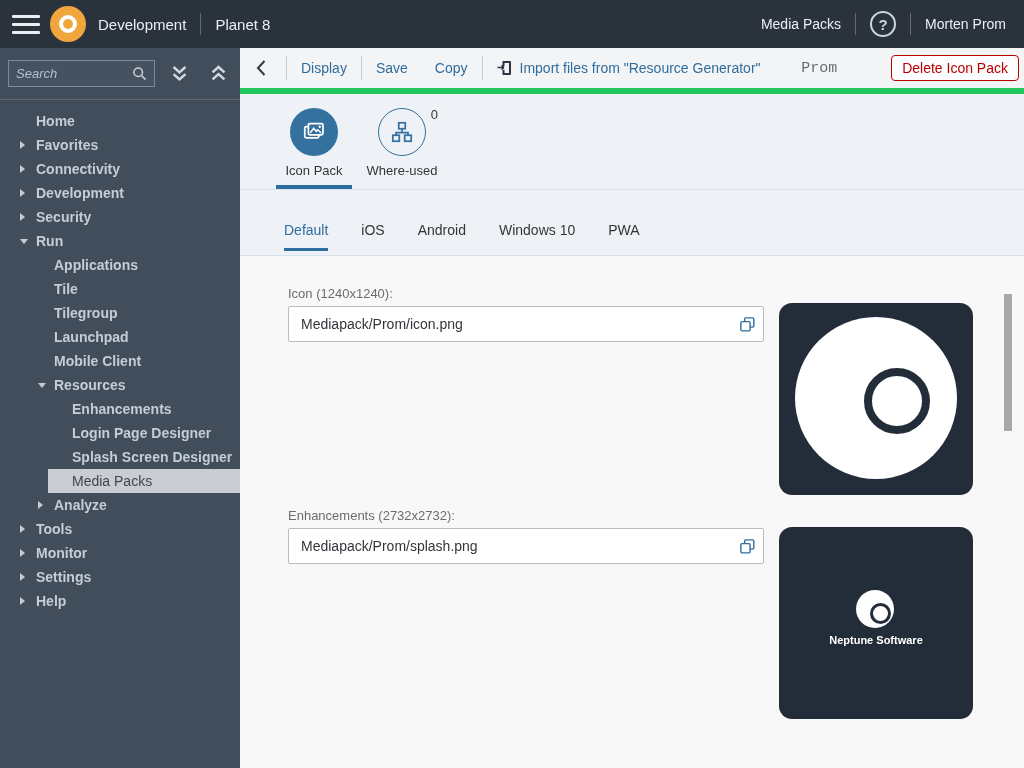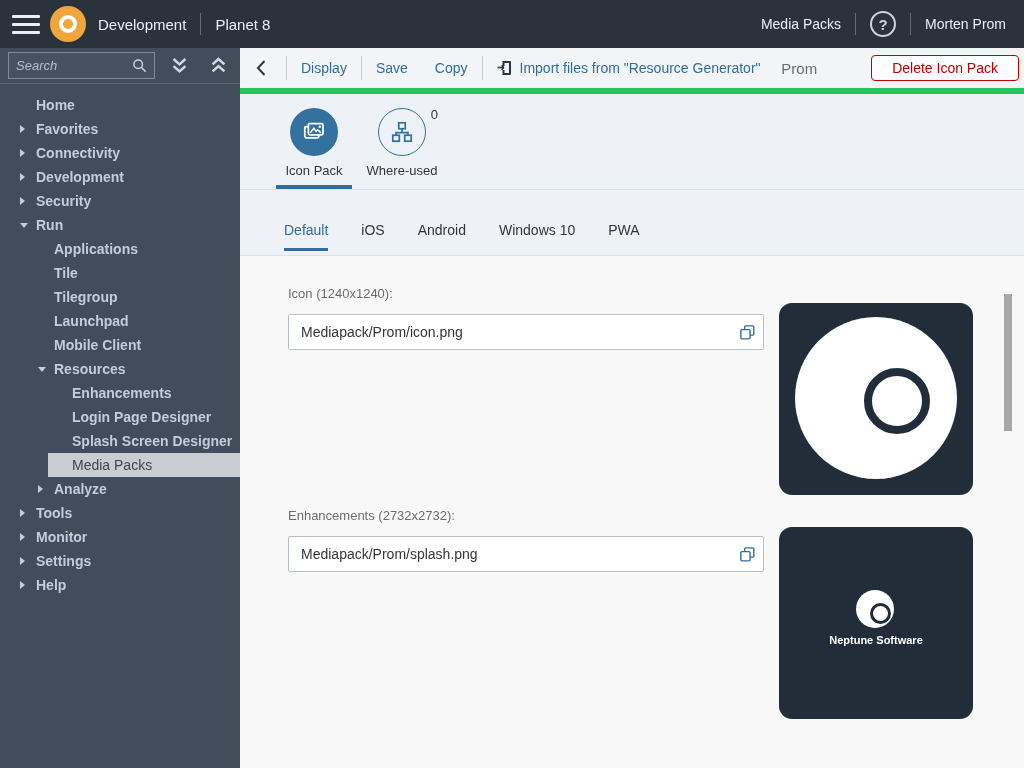--- a/index.html
+++ b/index.html
@@ -28,21 +28,21 @@
   .help-circle { width:26px; height:26px; border:2px solid #ccd6e0; border-radius:50%;
     display:flex; align-items:center; justify-content:center;
     font-size:15px; font-weight:bold; color:#ccd6e0; cursor:pointer; }
   .tb-right { font-size:14px; }
 
   
   .sidebar {
     position:absolute; left:0; top:48px; width:240px; height:720px;
     background:#414d5b; overflow:hidden;
   }
-  .sidebar-top { height:36px; display:flex; align-items:center;
+  .sidebar-top { height:52px; display:flex; align-items:center;
     padding:4px 8px; border-bottom:1px solid rgba(255,255,255,.14); }
   .search-box { width:147px; height:27px; border:1px solid #7d8a99;
     background:rgba(255,255,255,.03); display:flex; align-items:center; padding:0 7px; }
   .search-box input { flex:1; min-width:0; border:none; outline:none; background:transparent;
     font-family:"Liberation Sans",sans-serif; font-size:13px; font-style:italic; color:#dfe7ef; }
   .search-box input::placeholder { color:#b3c0ce; font-style:italic; }
   .chev-btn { width:28px; height:28px; margin-left:11px; display:flex;
     align-items:center; justify-content:center; cursor:pointer; }
   .nav { padding-top:9px; }
   .nav-item { height:24px; display:flex; align-items:center;
@@ -61,24 +61,24 @@
   
   .main { position:absolute; left:240px; top:48px; width:784px; height:720px; }
 
   .toolbar { height:46px; background:#f2f4f6; border-bottom:6px solid #22c55e;
     display:flex; align-items:center; padding:0 5px 0 10px; font-size:14px; }
   .back-btn { width:22px; height:30px; display:flex; align-items:center;
     justify-content:center; cursor:pointer; }
   .tb-div { width:1px; height:24px; background:#c9ced3; margin:0 14px; }
   .tb-link { color:#2f6d9e; cursor:pointer; white-space:nowrap; }
   .tb-import { display:flex; align-items:center; gap:7px; color:#2f6d9e; cursor:pointer; }
-  .obj-name { margin-left:auto; color:#6a6d70; font-size:15px; margin-right:54px; }
+  .obj-name { margin-left:auto; color:#6a6d70; font-size:15px; margin-right:54px;font-family:Liberation Mono, monospace; }
   .delete-btn { border:1px solid #bb0000; color:#bb0000; background:#fcfdfe;
     border-radius:4px; font-family:"Liberation Sans",sans-serif; font-size:14px;
-    height:26px; padding:0 20px; cursor:pointer; white-space:nowrap; }
+    height:26px; padding:0 10px; cursor:pointer; white-space:nowrap; }
 
   .objheader { background:#eef2f6; }
   .icontabs { height:96px; border-bottom:1px solid #d6e2ed; display:flex;
     padding-left:36px; gap:12px; }
   .icontab { width:76px; position:relative; display:flex; flex-direction:column;
     align-items:center; cursor:pointer; }
   .icontab .circle { width:48px; height:48px; border-radius:50%; margin-top:14px;
     display:flex; align-items:center; justify-content:center; }
   .icontab .circle.filled { background:#35719f; }
   .icontab .circle.outlined { border:1px solid #35719f; }
@@ -93,21 +93,21 @@
     cursor:pointer; white-space:nowrap; }
   .ptab.selected { color:#2f6d9e; }
   .ptab.selected::after { content:""; position:absolute; left:0; right:0; bottom:4px;
     height:3px; background:#2f6d9e; }
 
   .content { position:relative; height:510px; background:#f8f8f8; }
   .fieldgroup { position:absolute; left:48px; width:476px; }
   .fg-icon { top:30px; }
   .fg-splash { top:252px; }
   .field-label { font-size:13px; color:#6a6d70; }
-  .input-wrap { position:relative; margin-top:13px; }
+  .input-wrap { position:relative; margin-top:5px; }
   .input-wrap input { width:476px; height:36px; border:1px solid #b8bec5; border-radius:2px;
     background:#fff; padding:0 36px 0 12px; font-family:"Liberation Sans",sans-serif;
     font-size:14px; color:#32363a; outline:none; }
   .copy-btn { position:absolute; right:9px; top:10px; width:16px; height:16px;
     cursor:pointer; display:flex; align-items:center; justify-content:center; }
 
   .preview { position:absolute; left:539px; width:194px; height:192px;
     border-radius:13px; background:#232d3a;text-decoration:underline; }
   .preview.icon-prev { top:47px; }
   .preview.splash-prev { top:271px; }

